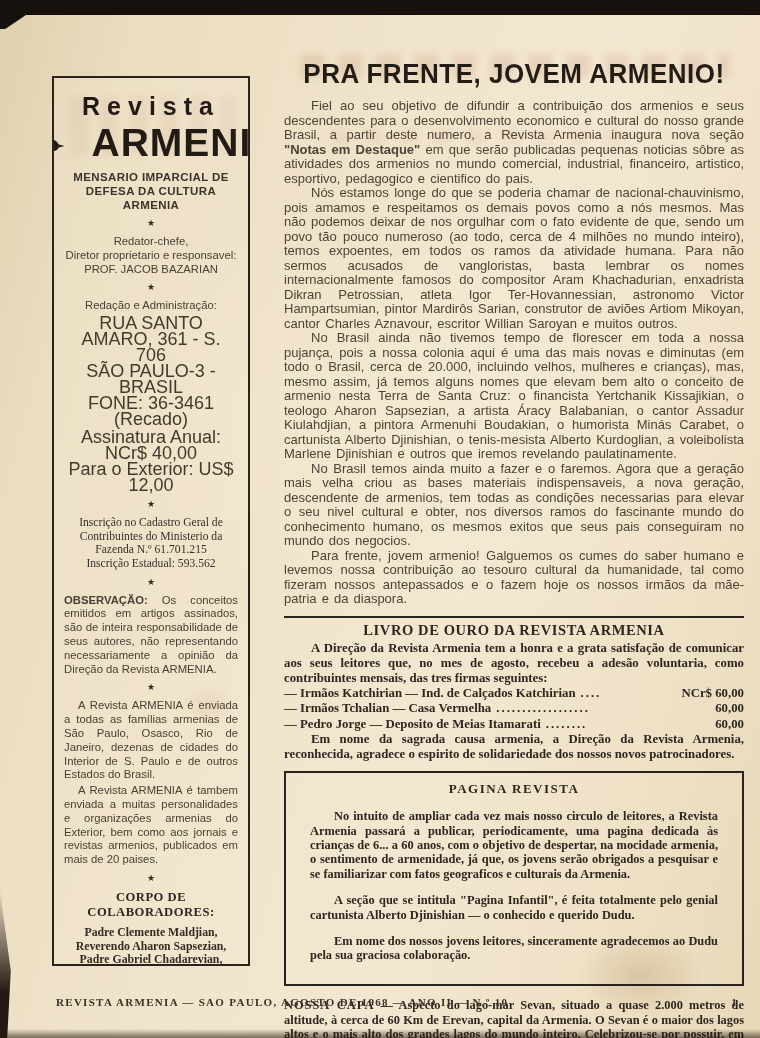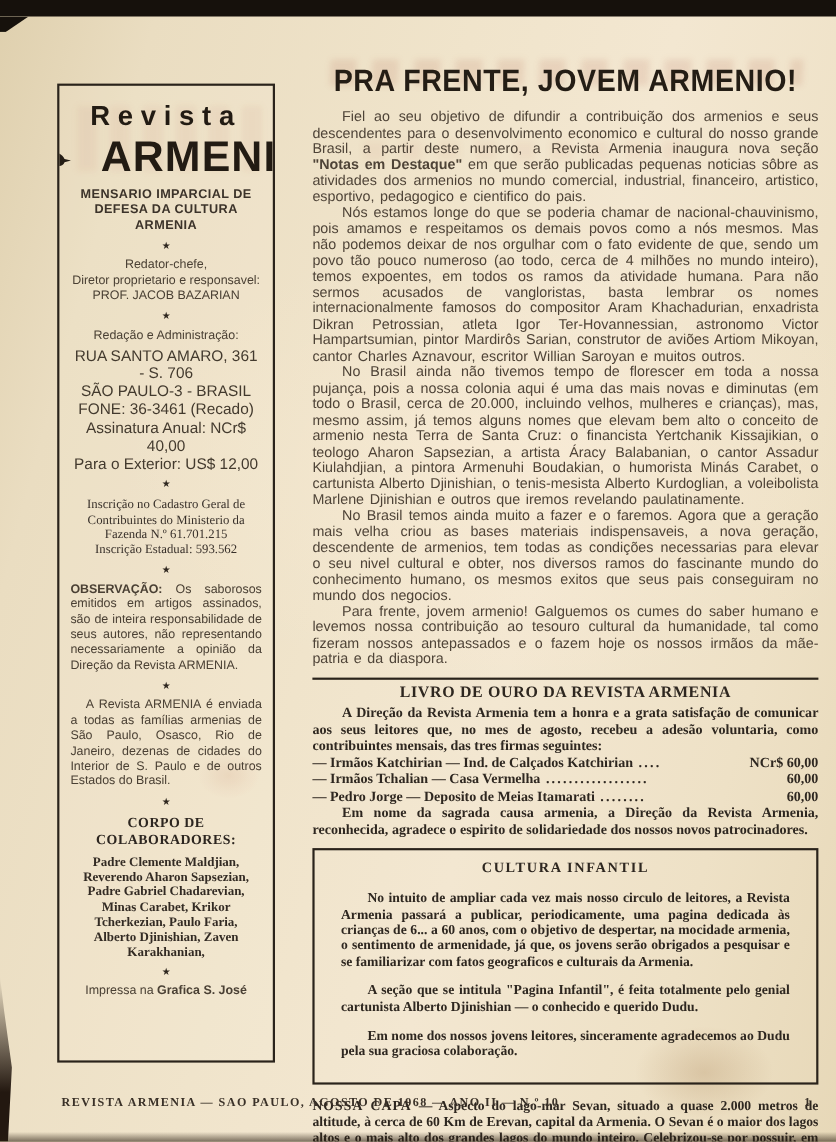--- a/index.html
+++ b/index.html
@@ -29,21 +29,21 @@
     border:2px solid #2a231b;background:rgba(255,248,232,.12);
     box-sizing:border-box;padding:12px 10px 8px;text-align:center;overflow:hidden;
   }
   .masthead-revista{font-size:25px;font-weight:800;letter-spacing:7px;color:#221b13;margin:2px 0 1px;}
   .masthead-row{display:flex;align-items:center;justify-content:center;margin:2px 0 8px;}
   .masthead-armenia{font-size:39px;font-weight:800;letter-spacing:1px;color:#221b13;line-height:1;margin-left:24px;}
   .horseman{width:44px;height:30px;margin-right:2px;flex:none;}
   .tagline{font-size:11.5px;font-weight:700;color:#3c332a;line-height:14px;letter-spacing:.4px;margin:4px 2px;}
   .star-sep{font-size:9px;color:#2f2godu71f;color:#2f271f;line-height:13px;margin:5px 0;}
   .sb-sans{font-size:11.3px;line-height:13.8px;color:#4a4034;margin:2px 0;}
-  .sb-sans-lg{font-size:14px;line-height:16px;color:#433a2e;margin:2px 0;}
+  .sb-sans-lg{font-size:18px;line-height:16px;color:#433a2e;margin:2px 0;}
   .sb-serif{font-family:"Liberation Serif",serif;font-size:11.6px;line-height:13.6px;color:#38302a;margin:2px 0;}
   .sb-just{text-align:justify;}
   .sb-indent{text-indent:14px;}
   .sb-bold{font-weight:700;}
   .corpo-heading{font-family:"Liberation Serif",serif;font-weight:700;font-size:12.6px;letter-spacing:.5px;color:#2d2620;margin:4px 0 6px;}
   .corpo-names{font-family:"Liberation Serif",serif;font-weight:700;font-size:11.8px;line-height:13.6px;color:#332b24;text-align:center;margin:0 2px;}
 
   
   .main{position:absolute;left:284px;top:58px;width:460px;}
   .headline{font-size:26px;font-weight:800;letter-spacing:.5px;color:#241d15;text-align:center;margin:0 0 10px;transform:scaleY(1.08);}
@@ -116,26 +116,27 @@
     <div class="star-sep">★</div>
 
     <div class="sb-serif">
       <span>Inscrição no Cadastro Geral de Contribuintes do Ministerio da Fazenda N.º 61.701.215</span><br>
       <span>Inscrição Estadual: 593.562</span>
     </div>
 
     <div class="star-sep">★</div>
 
     <div class="sb-sans sb-just">
-      <span class="sb-bold">OBSERVAÇÃO:</span><span> Os saborosos emitidos em artigos assinados, são de inteira responsabilidade de seus autores, não representando necessariamente a opinião da Direção da Revista ARMENIA.</span>
+      <span class="sb-bold">OBSERVAÇÃO:</span><span> Os conceitos emitidos em artigos assinados, são de inteira responsabilidade de seus autores, não representando necessariamente a opinião da Direção da Revista ARMENIA.</span>
     </div>
 
     <div class="star-sep">★</div>
 
     <div class="sb-sans sb-just sb-indent">A Revista ARMENIA é enviada a todas as famílias armenias de São Paulo, Osasco, Rio de Janeiro, dezenas de cidades do Interior de S. Paulo e de outros Estados do Brasil.</div>
+    <div class="sb-sans sb-just sb-indent">A Revista ARMENIA é tambem enviada a muitas personalidades e organizações armenias do Exterior, bem como aos jornais e revistas armenios, publicados em mais de 20 paises.</div>
 
     <div class="star-sep">★</div>
 
     <div class="corpo-heading">CORPO DE COLABORADORES:</div>
     <div class="corpo-names">Padre Clemente Maldjian, Reverendo Aharon Sapsezian, Padre Gabriel Chadarevian, Minas Carabet, Krikor Tcherkezian, Paulo Faria, Alberto Djinishian, Zaven Karakhanian,</div>
 
     <div class="star-sep">★</div>
 
     <div class="sb-sans">
       <span>Impressa na </span><span class="sb-bold">Grafica S. José</span><br>
@@ -172,21 +173,21 @@
       </div>
       <div class="gold-row">
         <span>— Pedro Jorge — Deposito de Meias Itamarati</span>
         <span class="gold-dots">........</span>
         <span class="gold-amt">60,00</span>
       </div>
       <p class="gold-text">Em nome da sagrada causa armenia, a Direção da Revista Armenia, reconhecida, agradece o espirito de solidariedade dos nossos novos patrocinadores.</p>
     </div>
 
     <div class="infantil-box serif-block">
-      <div class="infantil-heading">CULTURA INFANTIL</div>
+      <div class="infantil-heading">PAGINA REVISTA</div>
       <p>No intuito de ampliar cada vez mais nosso circulo de leitores, a Revista Armenia passará a publicar, periodicamente, uma pagina dedicada às crianças de 6... a 60 anos, com o objetivo de despertar, na mocidade armenia, o sentimento de armenidade, já que, os jovens serão obrigados a pesquisar e se familiarizar com fatos geograficos e culturais da Armenia.</p>
       <p>A seção que se intitula "Pagina Infantil", é feita totalmente pelo genial cartunista Alberto Djinishian — o conhecido e querido Dudu.</p>
       <p>Em nome dos nossos jovens leitores, sinceramente agradecemos ao Dudu pela sua graciosa colaboração.</p>
     </div>
 
     <p class="capa"><span class="capa-label">NOSSA CAPA</span><span> — Aspecto do lago-mar Sevan, situado a quase 2.000 metros de altitude, à cerca de 60 Km de Erevan, capital da Armenia.  O Sevan é o maior dos lagos altos e o mais alto dos grandes lagos do mundo inteiro.  Celebrizou-se por possuir, em suas aguas, um dos peixes mais saborosos do mundo — o "Ichkhan" (literalmente "Principe").  As aguas do Sevan não apenas tornam ferteis as terras a seu redor, mas tambem dão luz e energia a todo o pais de Nairi.  Veja nas pags. 2 e 3 o artigo a respeito.</span></p>
   </div>
 
   <div class="footer">
     <span>REVISTA ARMENIA — SAO PAULO, AGOSTO DE 1968 — ANO II — N.º 10</span>

